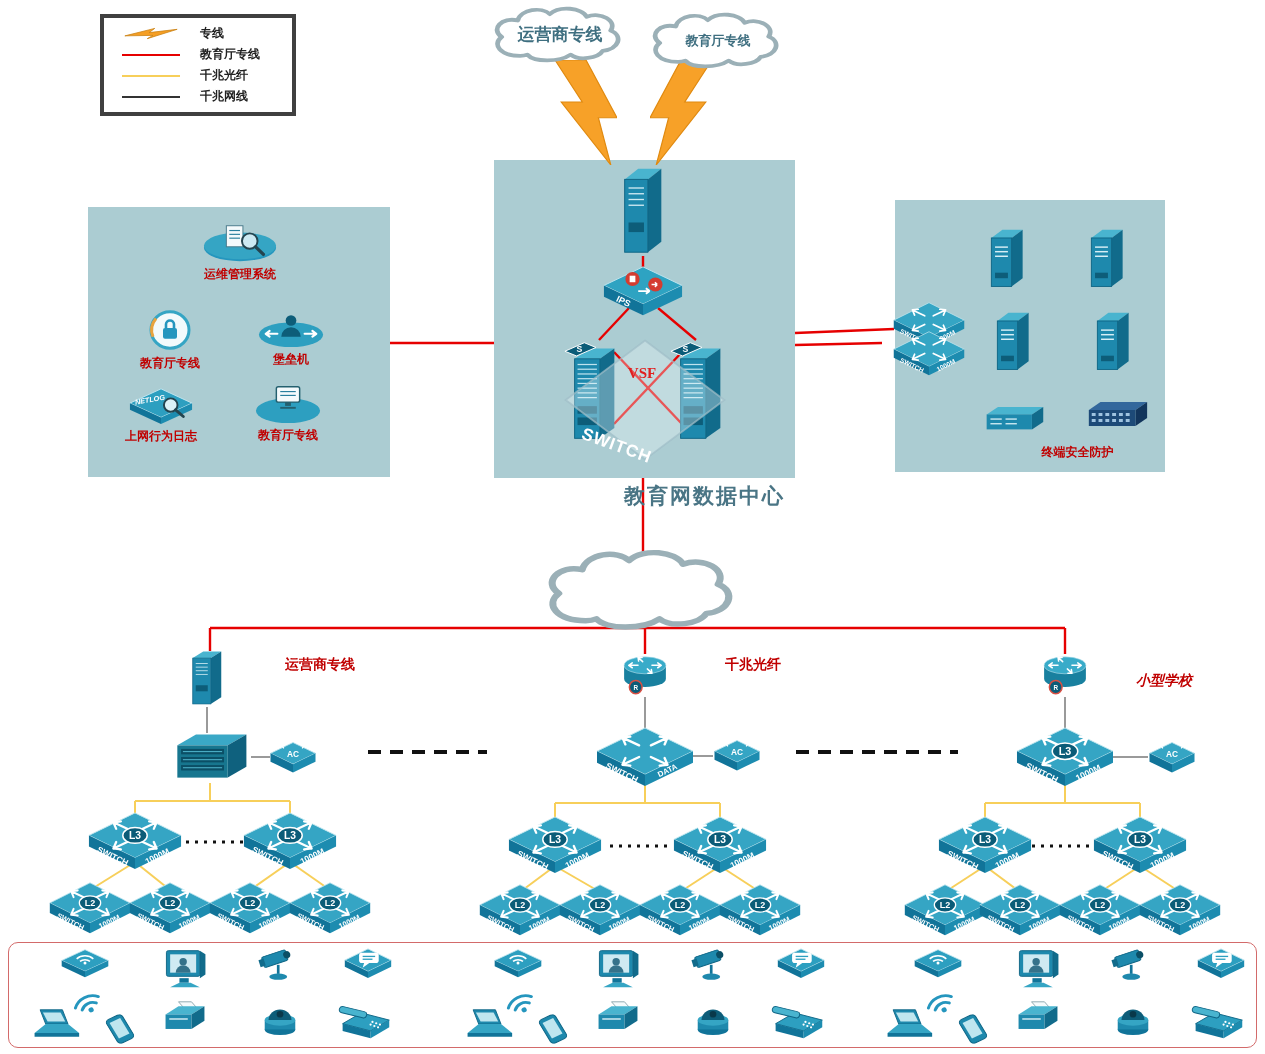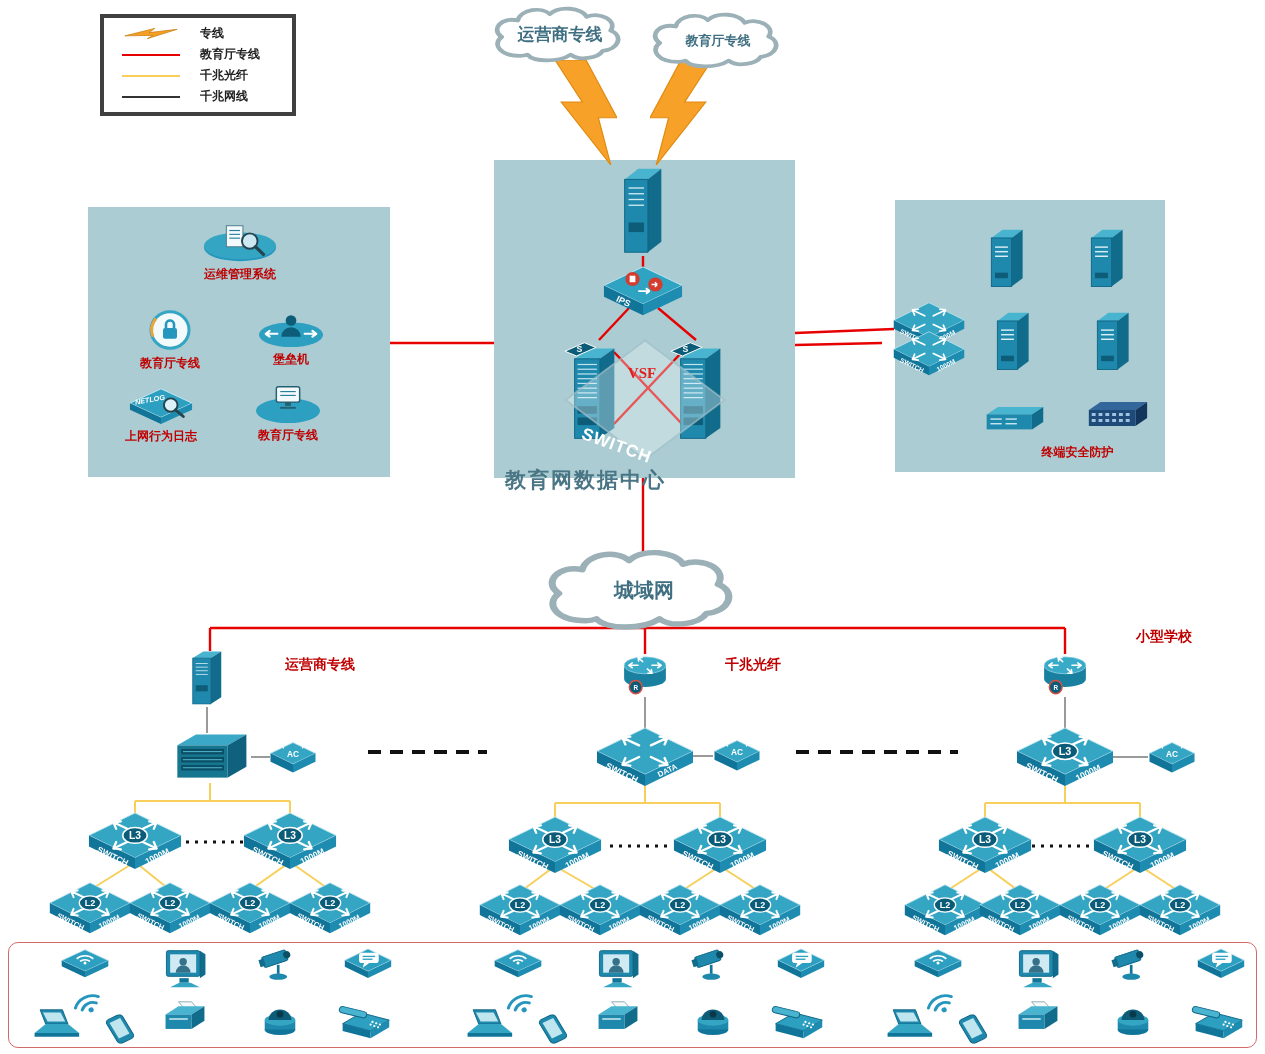--- a/index.html
+++ b/index.html
@@ -13,21 +13,21 @@
   #endpoint-strip{position:absolute;left:8px;top:942px;width:1249px;height:106px;border:1px solid #d36a6a;border-radius:10px;background:#fff;z-index:0}
   #links{position:absolute;left:0;top:0;z-index:1;pointer-events:none}
   .node{position:absolute;z-index:2}
   .node svg{display:block;width:100%;height:100%}
   .node-label{position:absolute;top:100%;left:50%;transform:translateX(-50%);white-space:nowrap;color:#c00000;font-weight:bold;font-size:12px;margin-top:2px}
   .cloud{position:absolute;z-index:4}
   .cloud svg{display:block;width:100%;height:100%}
   .cloud-label{position:absolute;left:0;right:0;top:50%;transform:translateY(-55%);text-align:center;font-weight:bold;color:#3f6f80;font-family:"DejaVu Serif","Liberation Serif",serif}
   .bolt{position:absolute;z-index:2}
   .label{position:absolute}
-  #title-datacenter{left:505px;top:466px;width:280px;text-align:left;font-size:21px;font-weight:bold;color:#4a7585;letter-spacing:2px;font-family:"DejaVu Serif","Liberation Serif",serif;z-index:2}
+  #title-datacenter{left:505px;top:482px;width:280px;text-align:right;font-size:21px;font-weight:bold;color:#4a7585;letter-spacing:2px;font-family:"DejaVu Serif","Liberation Serif",serif;z-index:2}
   #label-dc-servers{left:995px;top:444px;width:165px;text-align:center;color:#c00000;font-weight:bold;font-size:12px;z-index:2}
   #label-vsf{left:618px;top:365px;width:48px;text-align:center;color:#e02020;font-weight:bold;font-size:15px;font-family:"Liberation Serif",serif;z-index:3}
   #switch-watermark{left:580px;top:436px;color:#fff;font-weight:bold;font-size:17px;letter-spacing:1px;transform:rotate(20deg);z-index:3}
   .school-label{position:absolute;width:120px;text-align:center;color:#c00000;font-weight:bold;font-size:14px;z-index:2}
   #legend{position:absolute;left:100px;top:14px;width:196px;height:102px;background:#fff;border:4px solid #404040;z-index:5;padding:5px 8px;display:flex;flex-direction:column;justify-content:space-around}
   .legend-row{display:flex;align-items:center;height:21px}
   .legend-icon{width:78px;display:flex;justify-content:center;align-items:center}
   .swatch{display:inline-block;width:58px;height:2px}
   .legend-label{font-size:12px;color:#222;margin-left:10px;font-weight:bold}
 </style>
@@ -1155,27 +1155,26 @@
       <div class="cloud" style="left: 642px; top: 10px; width: 152px; height: 64px;">
         <svg viewBox="0 0 180 96" preserveAspectRatio="none">
           <path d="M45,82 C20,82 10,64 22,52 C8,40 22,20 42,26 C46,8 72,4 82,16 C94,2 122,6 128,20 C146,12 166,26 158,42 C174,50 168,72 148,74 C142,86 118,90 108,80 C94,92 62,92 54,80 C50,82 47,82 45,82 Z" fill="#ffffff" stroke="#9bb0b7" stroke-width="6" stroke-linejoin="round" transform="scale(0.95,0.95)"></path>
         </svg>
         <span class="cloud-label" style="font-size:13px">教育厅专线</span>
       </div>
       <div class="cloud" style="left: 533px; top: 546px; width: 222px; height: 92px;">
         <svg viewBox="0 0 180 96" preserveAspectRatio="none">
           <path d="M45,82 C20,82 10,64 22,52 C8,40 22,20 42,26 C46,8 72,4 82,16 C94,2 122,6 128,20 C146,12 166,26 158,42 C174,50 168,72 148,74 C142,86 118,90 108,80 C94,92 62,92 54,80 C50,82 47,82 45,82 Z" fill="#ffffff" stroke="#9bb0b7" stroke-width="6" stroke-linejoin="round" transform="scale(0.95,0.95)"></path>
         </svg>
-        <span class="cloud-label" style="font-size:20px">城域网</span>
       </div>
     </div>
   <div id="school-labels">
       <div class="school-label" style="left: 260px; top: 656px;">运营商专线</div>
       <div class="school-label" style="left: 693px; top: 656px;">千兆光纤</div>
-      <div class="school-label" style="left: 1104px; top: 628px;">小型学校</div>
+      <div class="school-label" style="left: 1104px; top: 672px; font-style: italic;">小型学校</div>
     </div>
 
   <div class="label" id="title-datacenter">教育网数据中心</div>
   <div class="label" id="label-dc-servers">终端安全防护</div>
   <div class="label" id="label-vsf">VSF</div>
   <div class="label" id="switch-watermark">SWITCH</div>
 
 </div>
 
 </body></html>

